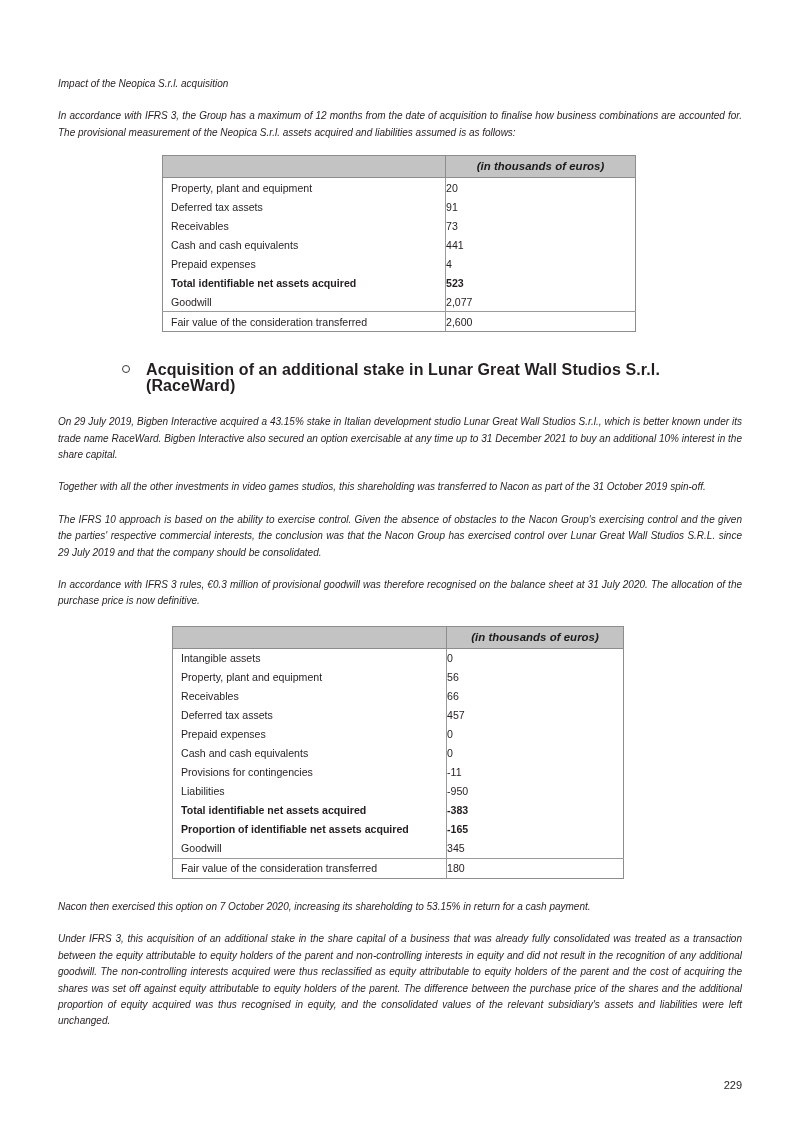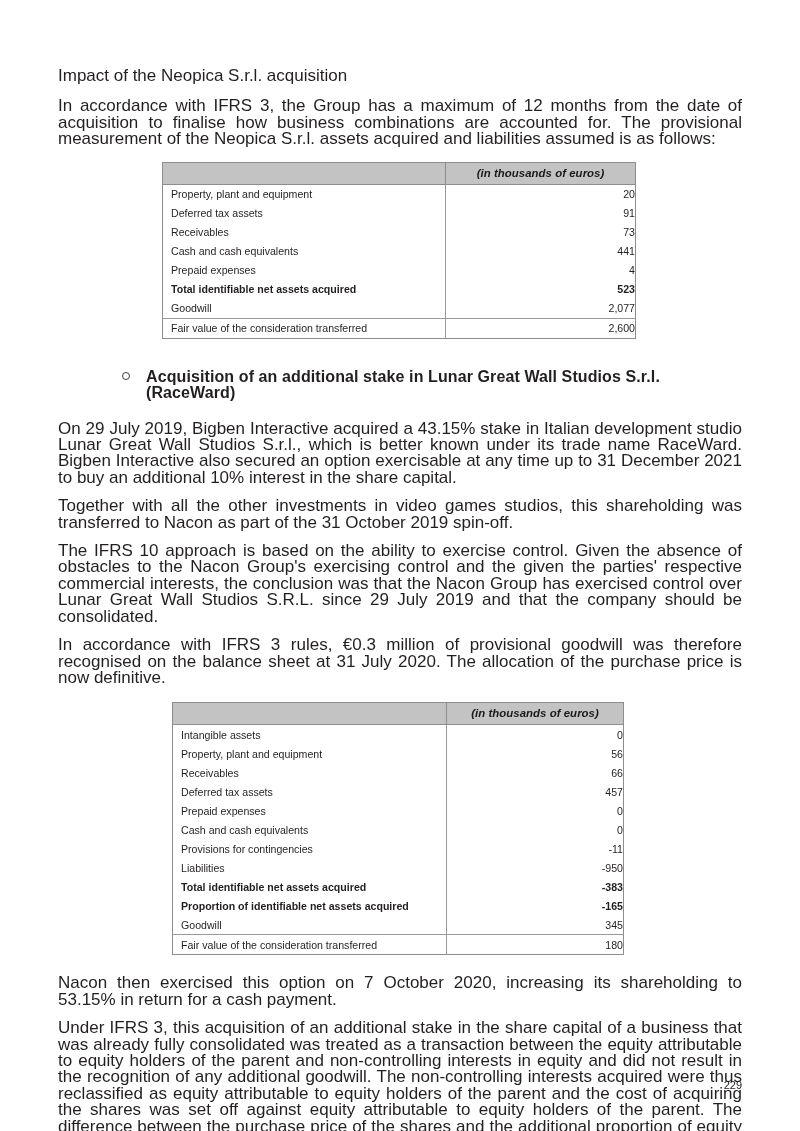--- a/index.html
+++ b/index.html
@@ -23,25 +23,26 @@
     padding: 0;
     overflow: hidden;
   }
   .content {
     position: absolute;
     left: 58px;
     top: 60px;
     width: 684px;
   }
   p.para {
-    margin: 8px 0 12px 0;
-    font-size: 17px;
+    margin: 16px 0 12px 0;
+    font-size: 10px;
     line-height: 16.4px;
     text-align: justify;
     color: #231f20;
+    font-style: italic;
   }
   p.para.lead {
     text-align: left;
     margin-bottom: 14px;
   }
   p.para.tight {
     margin-bottom: 13px;
   }
   
   .heading-row {
@@ -110,21 +111,21 @@
     vertical-align: middle;
   }
   .fin-table td.label {
     padding-left: 8px;
     border-right: 1px solid #9a9a9a;
     text-align: left;
     white-space: nowrap;
     font-size: 10.6px;
   }
   .fin-table td.value {
-    text-align: right;
+    text-align: left;
     font-size: 10.6px;
     margin-top: 24px;
   }
   .fin-table tr.bold td {
     font-weight: bold;
   }
   .fin-table tr.last-row td {
     border-top: 1px solid #9a9a9a;
   }
   .table-wrap {

